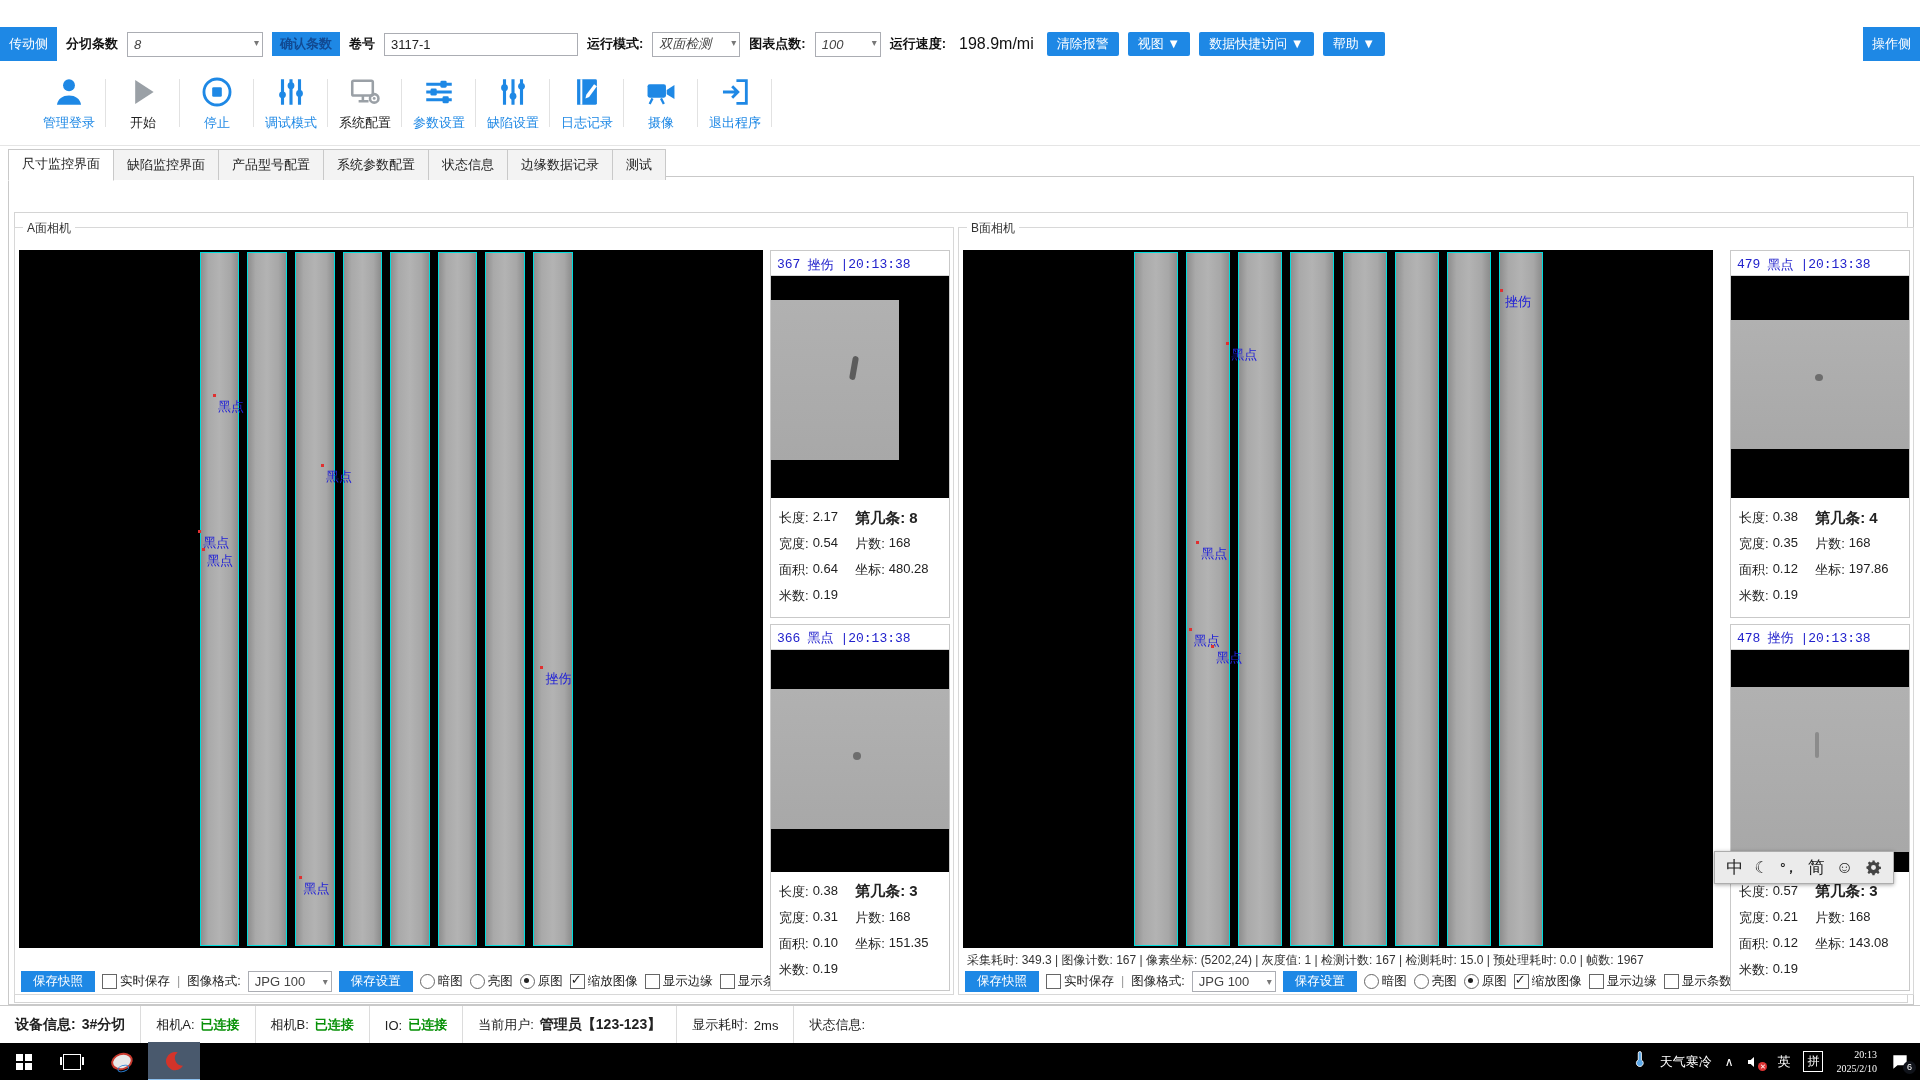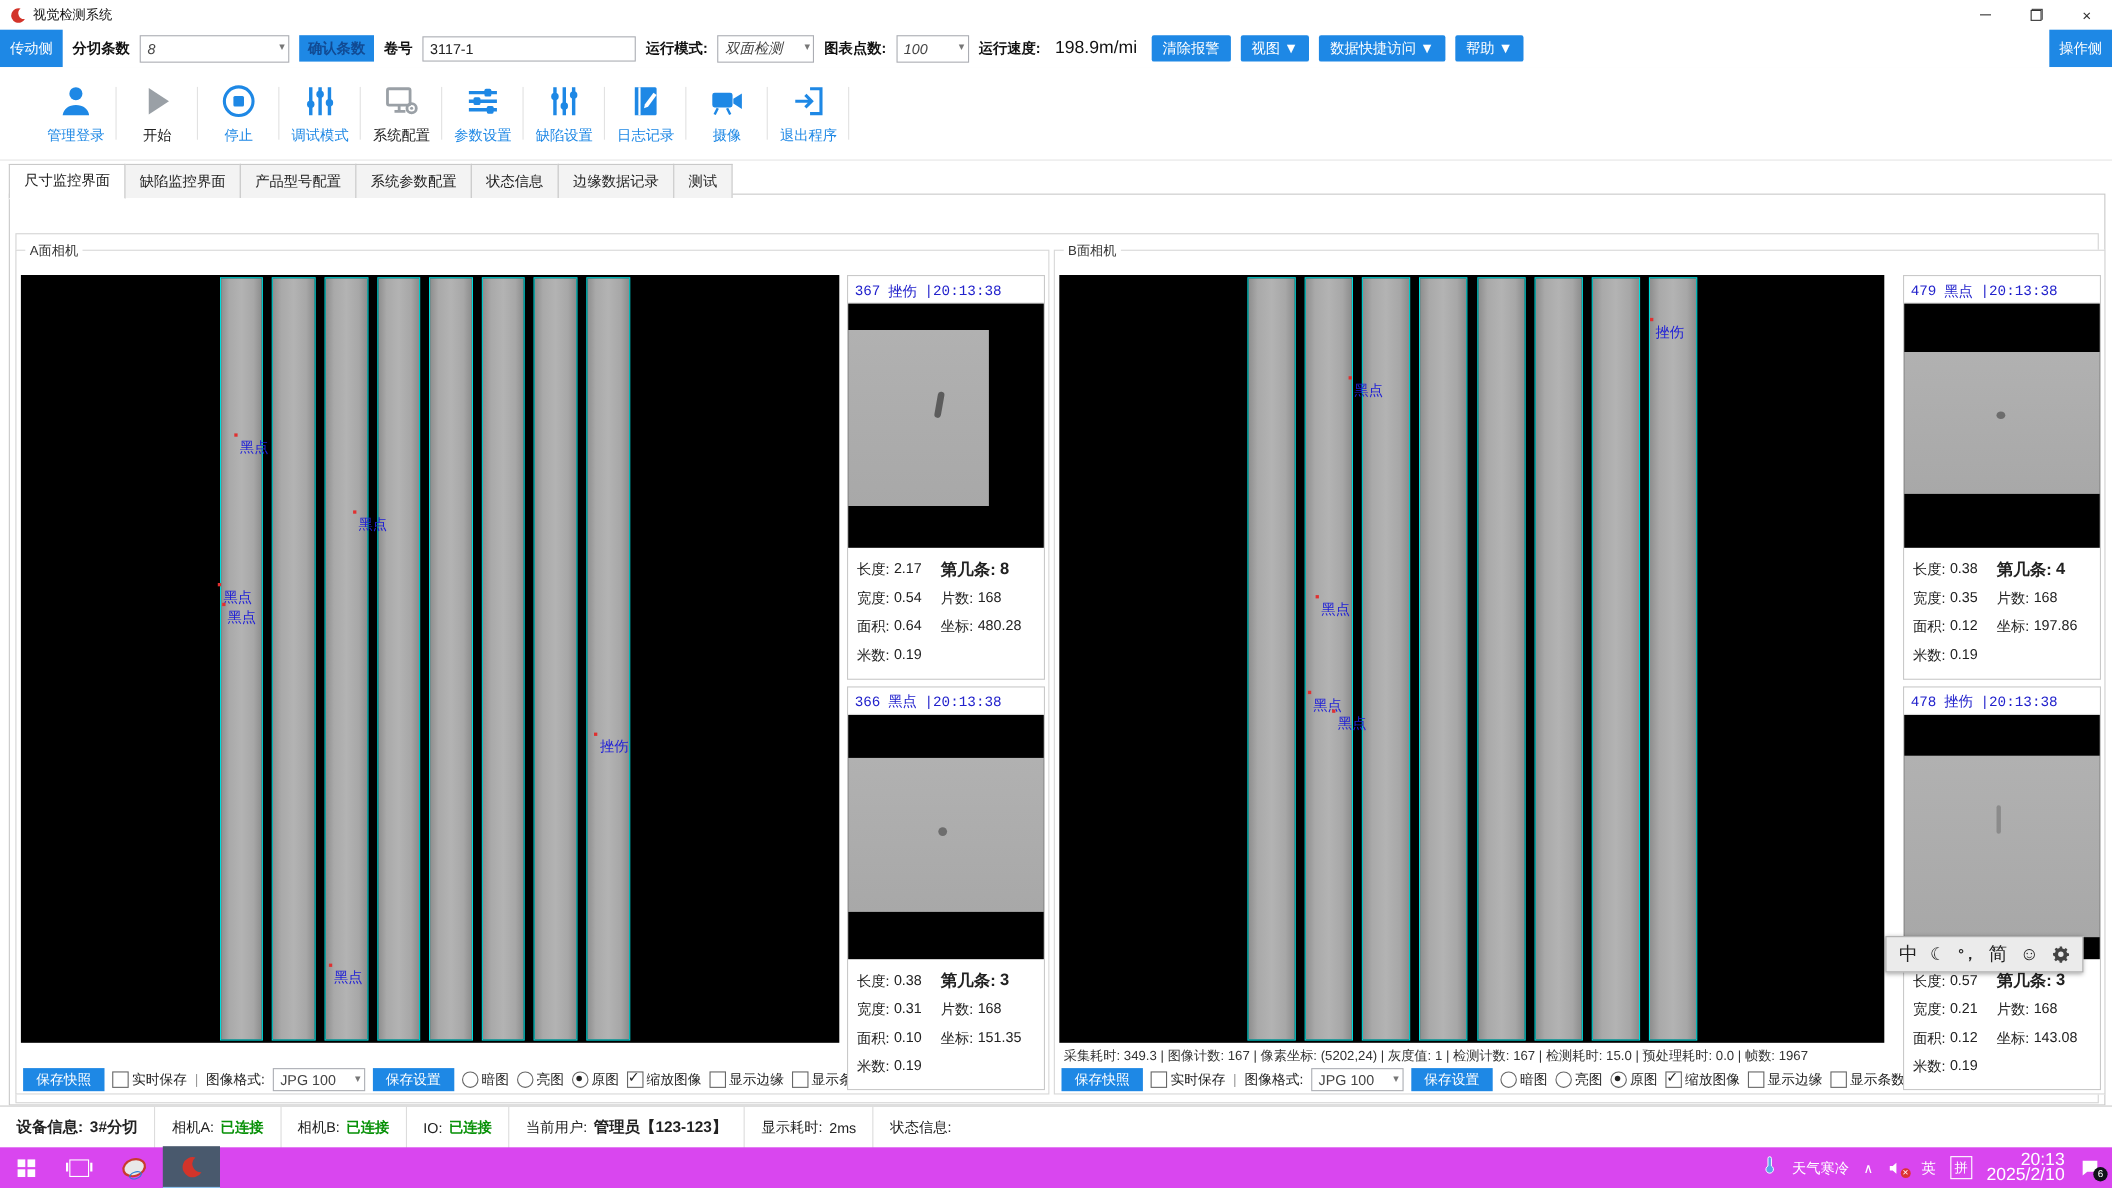--- a/index.html
+++ b/index.html
@@ -89,70 +89,53 @@
   .sr span:first-child{width:47%;}
   .sr u{text-decoration:none;}
   .sr em{font-style:normal;}
   .strip-no{font-weight:bold;font-size:15px;}
   
   .statusbar{position:absolute;left:0;top:1005px;width:100%;height:38px;background:#fff;border-top:1px solid #c9c9c9;display:flex;align-items:stretch;font-size:13px;}
   .sbitem{display:flex;align-items:center;gap:6px;padding:0 15px;border-right:1px solid #dcdcdc;white-space:nowrap;}
   .sb-bold{font-weight:bold;font-size:14px;}
   .green{color:#089108;font-weight:bold;}
   
-  .taskbar{position:absolute;left:0;top:1043px;width:100%;height:37px;background:#d946ef;display:flex;align-items:center;color:#fff;}
+  .taskbar{position:absolute;left:0;top:1043px;width:100%;height:37px;background:#000000;display:flex;align-items:center;color:#fff;}
   .tbbtn{width:48px;height:37px;display:flex;align-items:center;justify-content:center;}
   .startgrid{display:grid;grid-template-columns:7px 7px;grid-template-rows:7px 7px;gap:2px;}
   .startgrid i{background:#fff;}
   .taskview{width:16px;height:14px;border:1px solid #fff;position:relative;}
   .taskview::before{content:'';position:absolute;left:-4px;top:2px;width:2px;height:8px;background:#fff;}
   .taskview::after{content:'';position:absolute;right:-4px;top:2px;width:2px;height:8px;background:#fff;}
   .appbtn{width:52px;height:37px;display:flex;align-items:center;justify-content:center;}
   .appbtn.active{background:#49596d;border-bottom:2px solid #8cc0ee;}
   .snipicon{width:18px;height:13px;border:2px solid #c93a2e;border-radius:50%;background:#e8e8e8;transform:rotate(-18deg);position:relative;}
   .snipicon::after{content:'';position:absolute;left:2px;bottom:-4px;width:10px;height:5px;border:1.5px solid #2a7fd4;border-radius:50%;background:transparent;}
   .tray{margin-left:auto;display:flex;align-items:center;gap:13px;padding-right:8px;}
   .tray .t13{font-size:13px;}
   .chev{font-size:12px;color:#fff;}
   .spk{position:relative;width:18px;height:16px;}
   .spk svg{width:16px;height:16px;}
   .spk .mute{position:absolute;right:-3px;bottom:-1px;width:9px;height:9px;border-radius:50%;background:#d33;color:#fff;font-size:7px;line-height:9px;text-align:center;}
   .imebox{border:1px solid #fff;font-size:12px;padding:1px 3px;}
-  .clock{text-align:right;font-size:16px;line-height:14px;}
+  .clock{text-align:right;font-size:10px;line-height:14px;font-family:Liberation Serif, serif;}
   .notif{position:relative;width:22px;height:20px;}
   .notif svg{width:20px;height:20px;}
   .notif .badge{position:absolute;right:-4px;bottom:-2px;width:13px;height:13px;border-radius:50%;background:#10131a;color:#fff;font-size:9px;line-height:13px;text-align:center;}
   
   .imebar{position:absolute;left:1714px;top:851px;width:178px;height:31px;background:#ebebeb;border:1px solid #adadad;box-shadow:0 1px 4px rgba(0,0,0,.35);display:flex;align-items:center;justify-content:space-evenly;z-index:50;font-size:17px;color:#222;}
   .imebar .g svg{width:17px;height:17px;display:block;}
   .imebar .punct{font-size:13px;letter-spacing:-1px;font-weight:bold;}
   .imebar .moon{font-size:16px;}
 </style>
 </head>
 <body>
 
 <div class="app">
 
-  <div class="titlebar">
-    <span class="logo">
-      <svg viewBox="0 0 24 24">
-          <path d="M16 2.5A10 10 0 1 0 22 17 8.2 8.2 0 0 1 16 2.5z" fill="#d3342a"></path>
-        </svg>
-    </span>
-    <span class="ttl">视觉检测系统</span>
-    <div class="winbtns">
-      <span class="winbtn">
-          <i class="ic-min"></i>
-        </span>
-      <span class="winbtn">
-          <i class="ic-max"></i>
-        </span>
-      <span class="winbtn">×</span>
-    </div>
-  </div>
 
   <div class="toolbar">
     <button class="sidebtn">传动侧</button>
     <span class="tlabel">分切条数</span>
     <span class="selbox" style="width:110px">
         <em>8</em>
         <i class="arr">▾</i>
       </span>
     <button class="confirmbtn">确认条数</button>
     <span class="tlabel">卷号</span>

